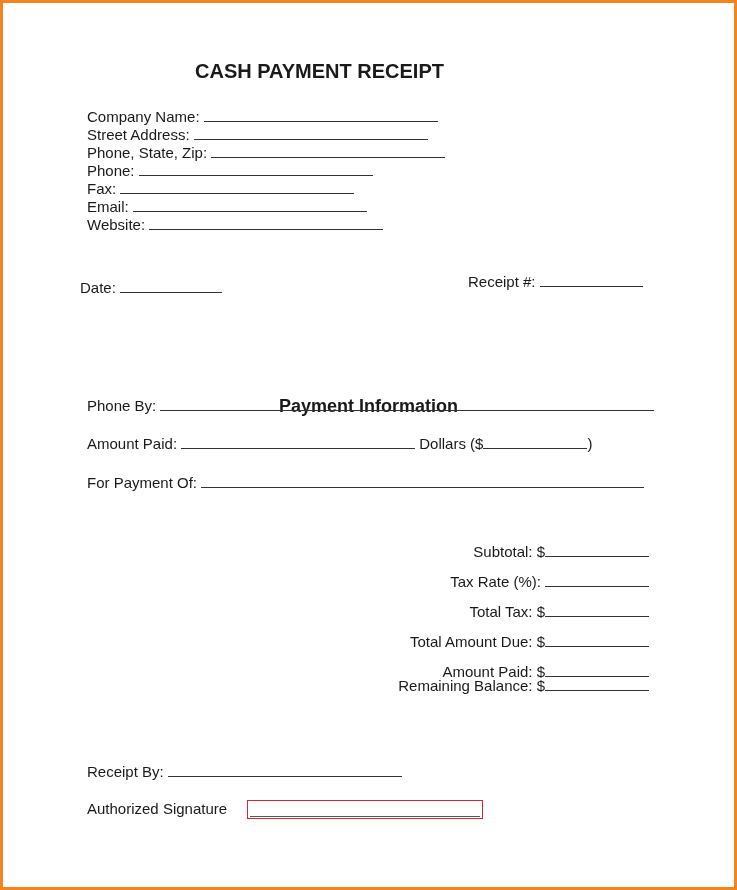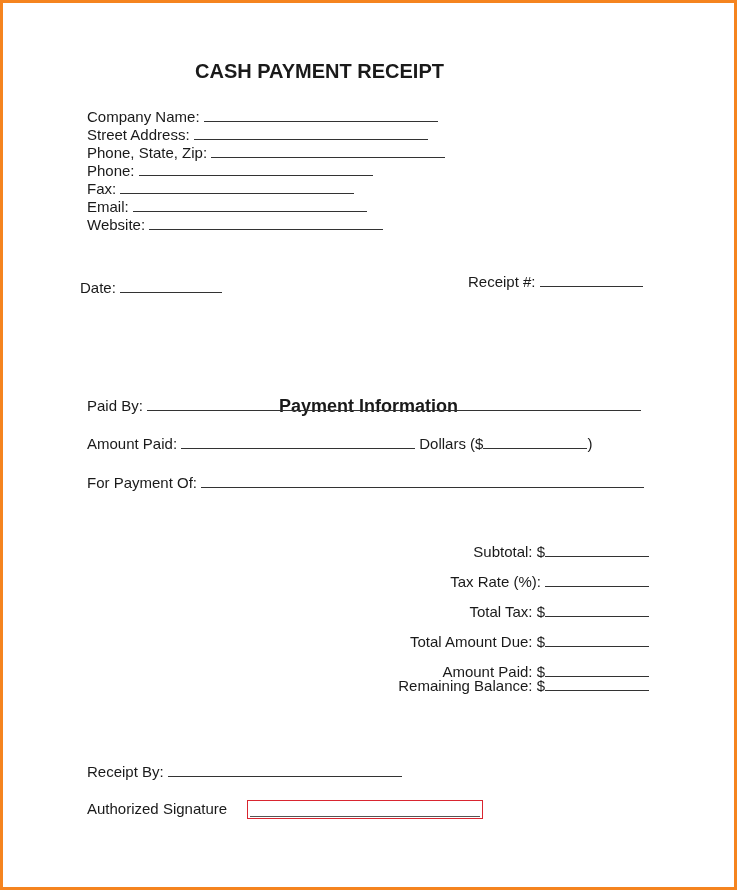--- a/index.html
+++ b/index.html
@@ -67,21 +67,21 @@
 <div class="abs" style="left:80px; top:272px;margin-top:6px;">
   <span>Date:</span><span class="line" style="width:102px;"></span>
 </div>
 <div class="abs" style="left:468px; top:272px;">
   <span>Receipt #:</span><span class="line" style="width:103px;"></span>
 </div>
 
 <div class="abs subtitle" style="top:350px;">Payment Information</div>
 
 <div class="abs" style="left:87px; top:396px;">
-  <span>Paid By:</span><span class="line" style="width:494px;"></span>
+  <span>Phone By:</span><span class="line" style="width:494px;"></span>
 </div>
 <div class="abs" style="left:87px; top:434px;">
   <span>Amount Paid:</span><span class="line" style="width:234px;"></span>
   <span>Dollars ($</span><span class="line tight" style="width:104px;"></span><span>)</span>
 </div>
 <div class="abs" style="left:87px; top:473px;">
   <span>For Payment Of:</span><span class="line" style="width:443px;"></span>
 </div>
 
 <div class="abs right" style="right:88px; top:542px;">

